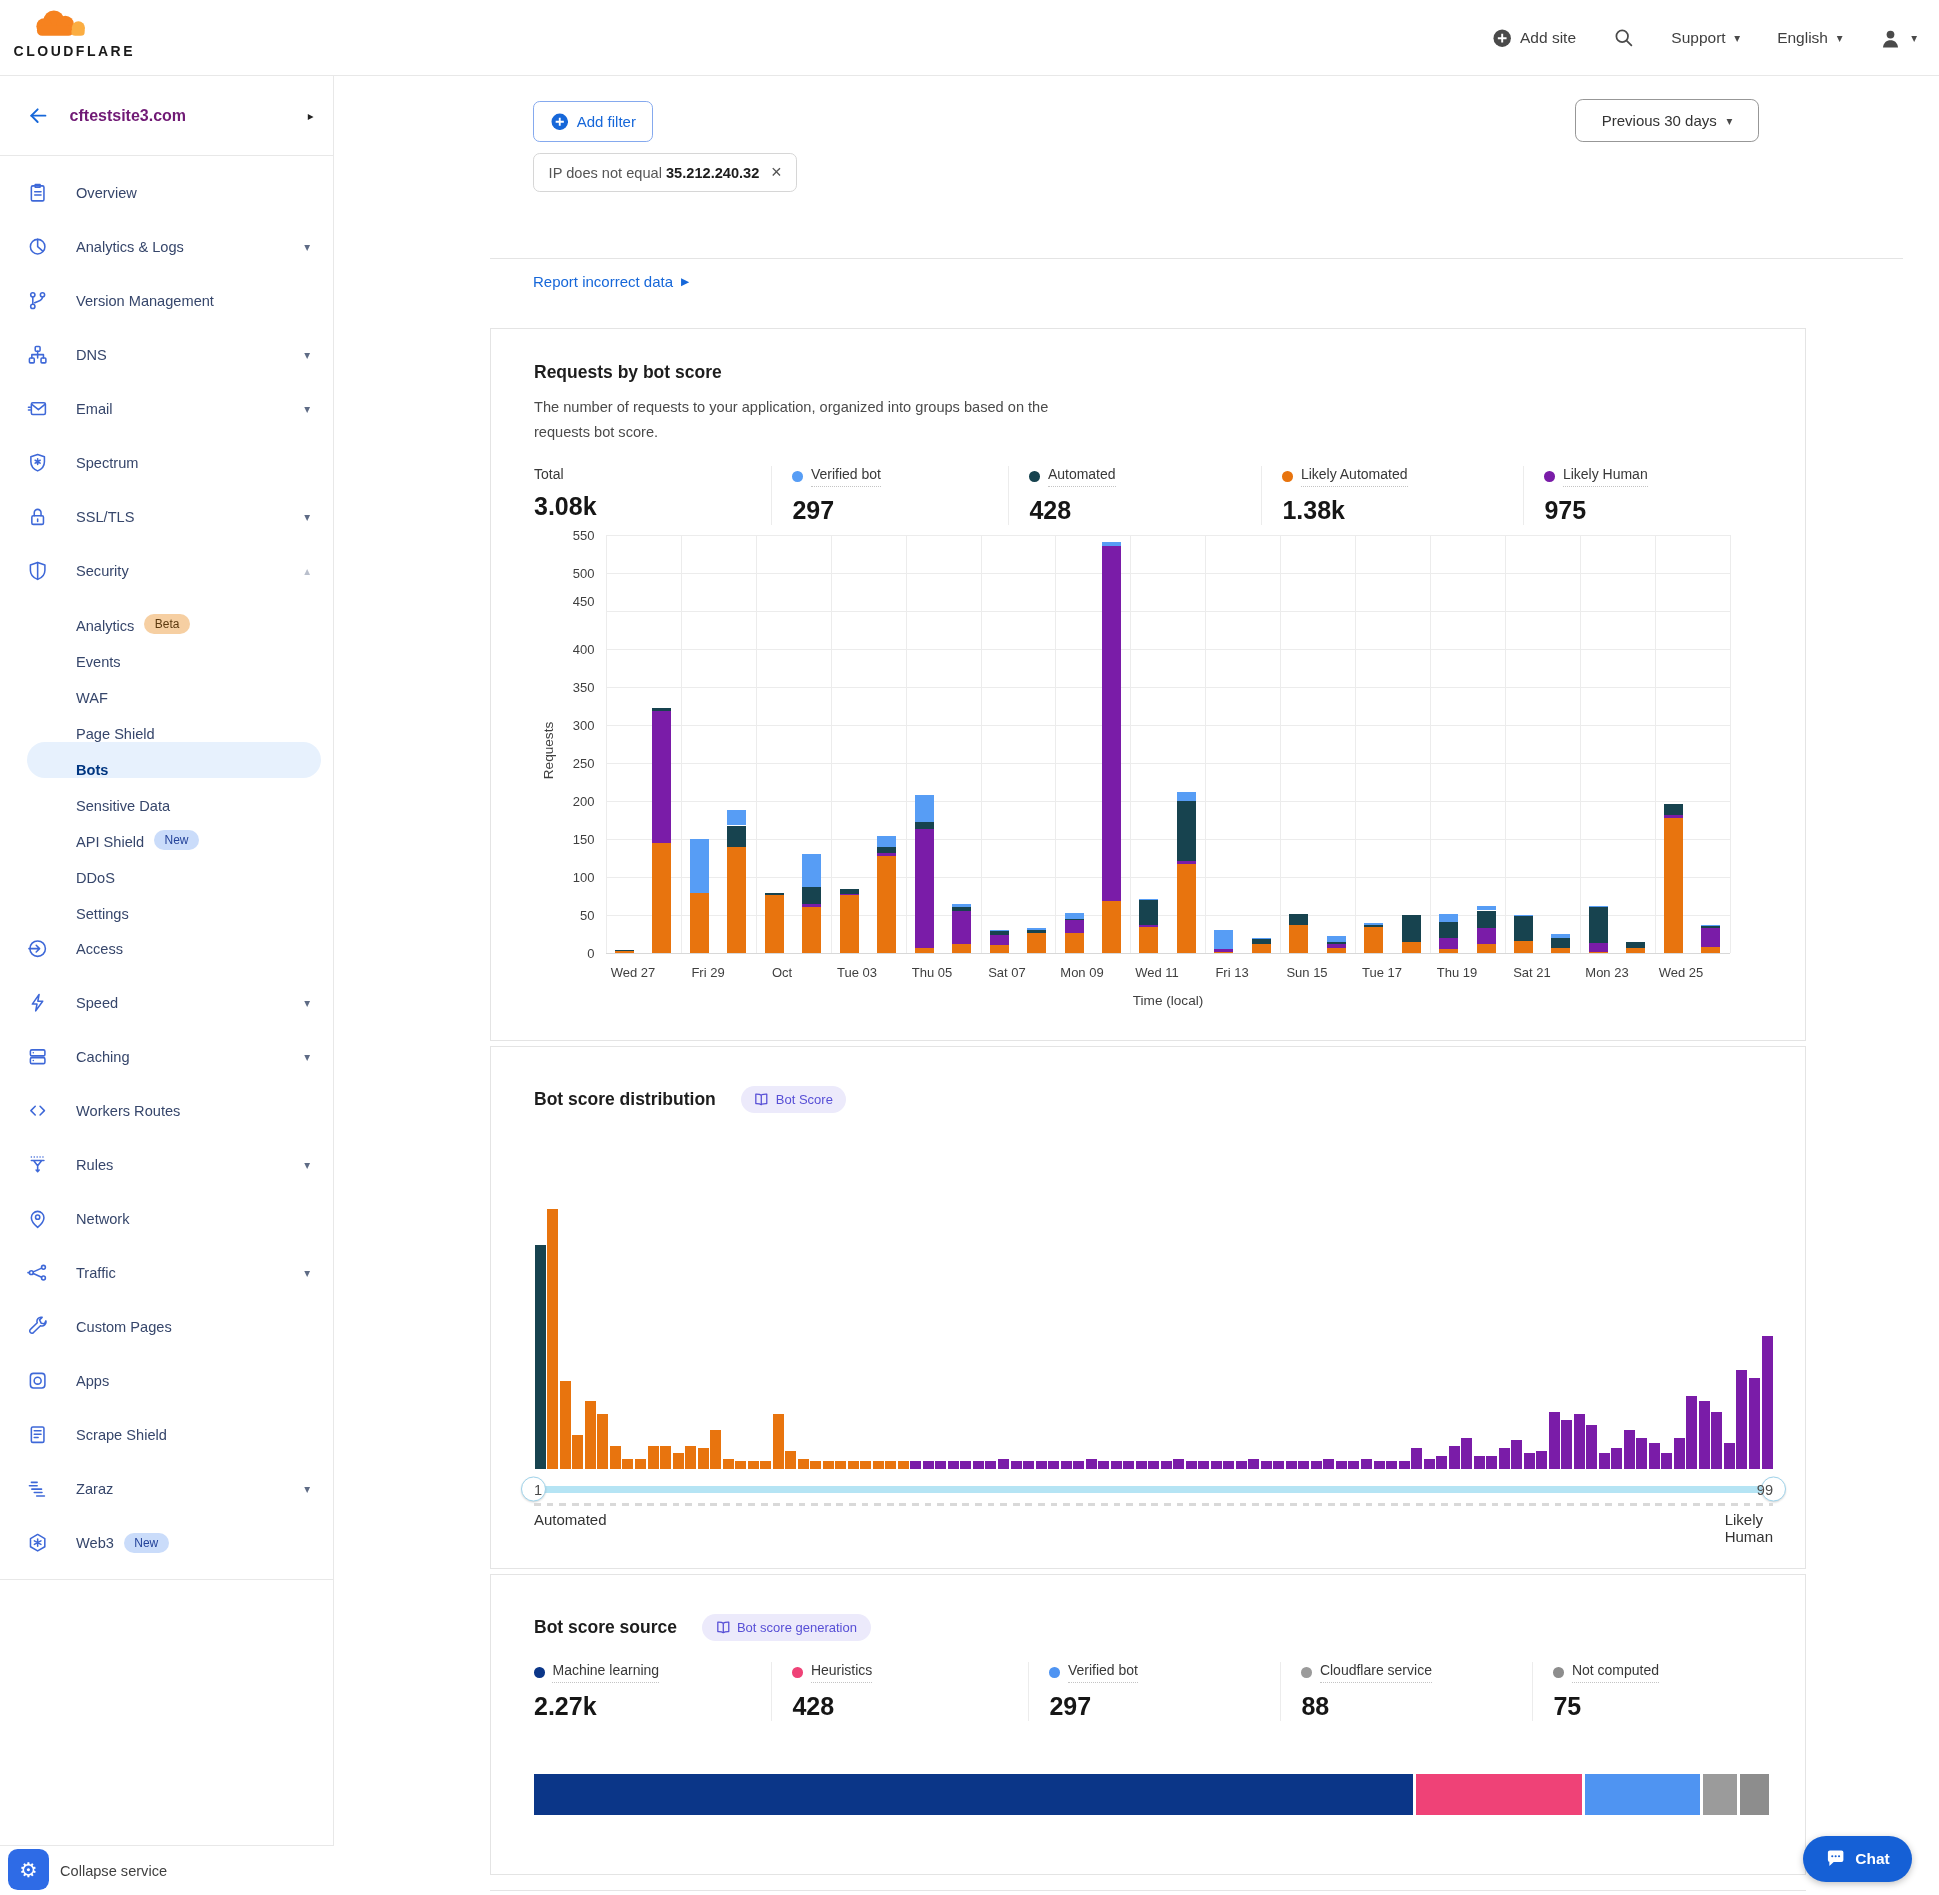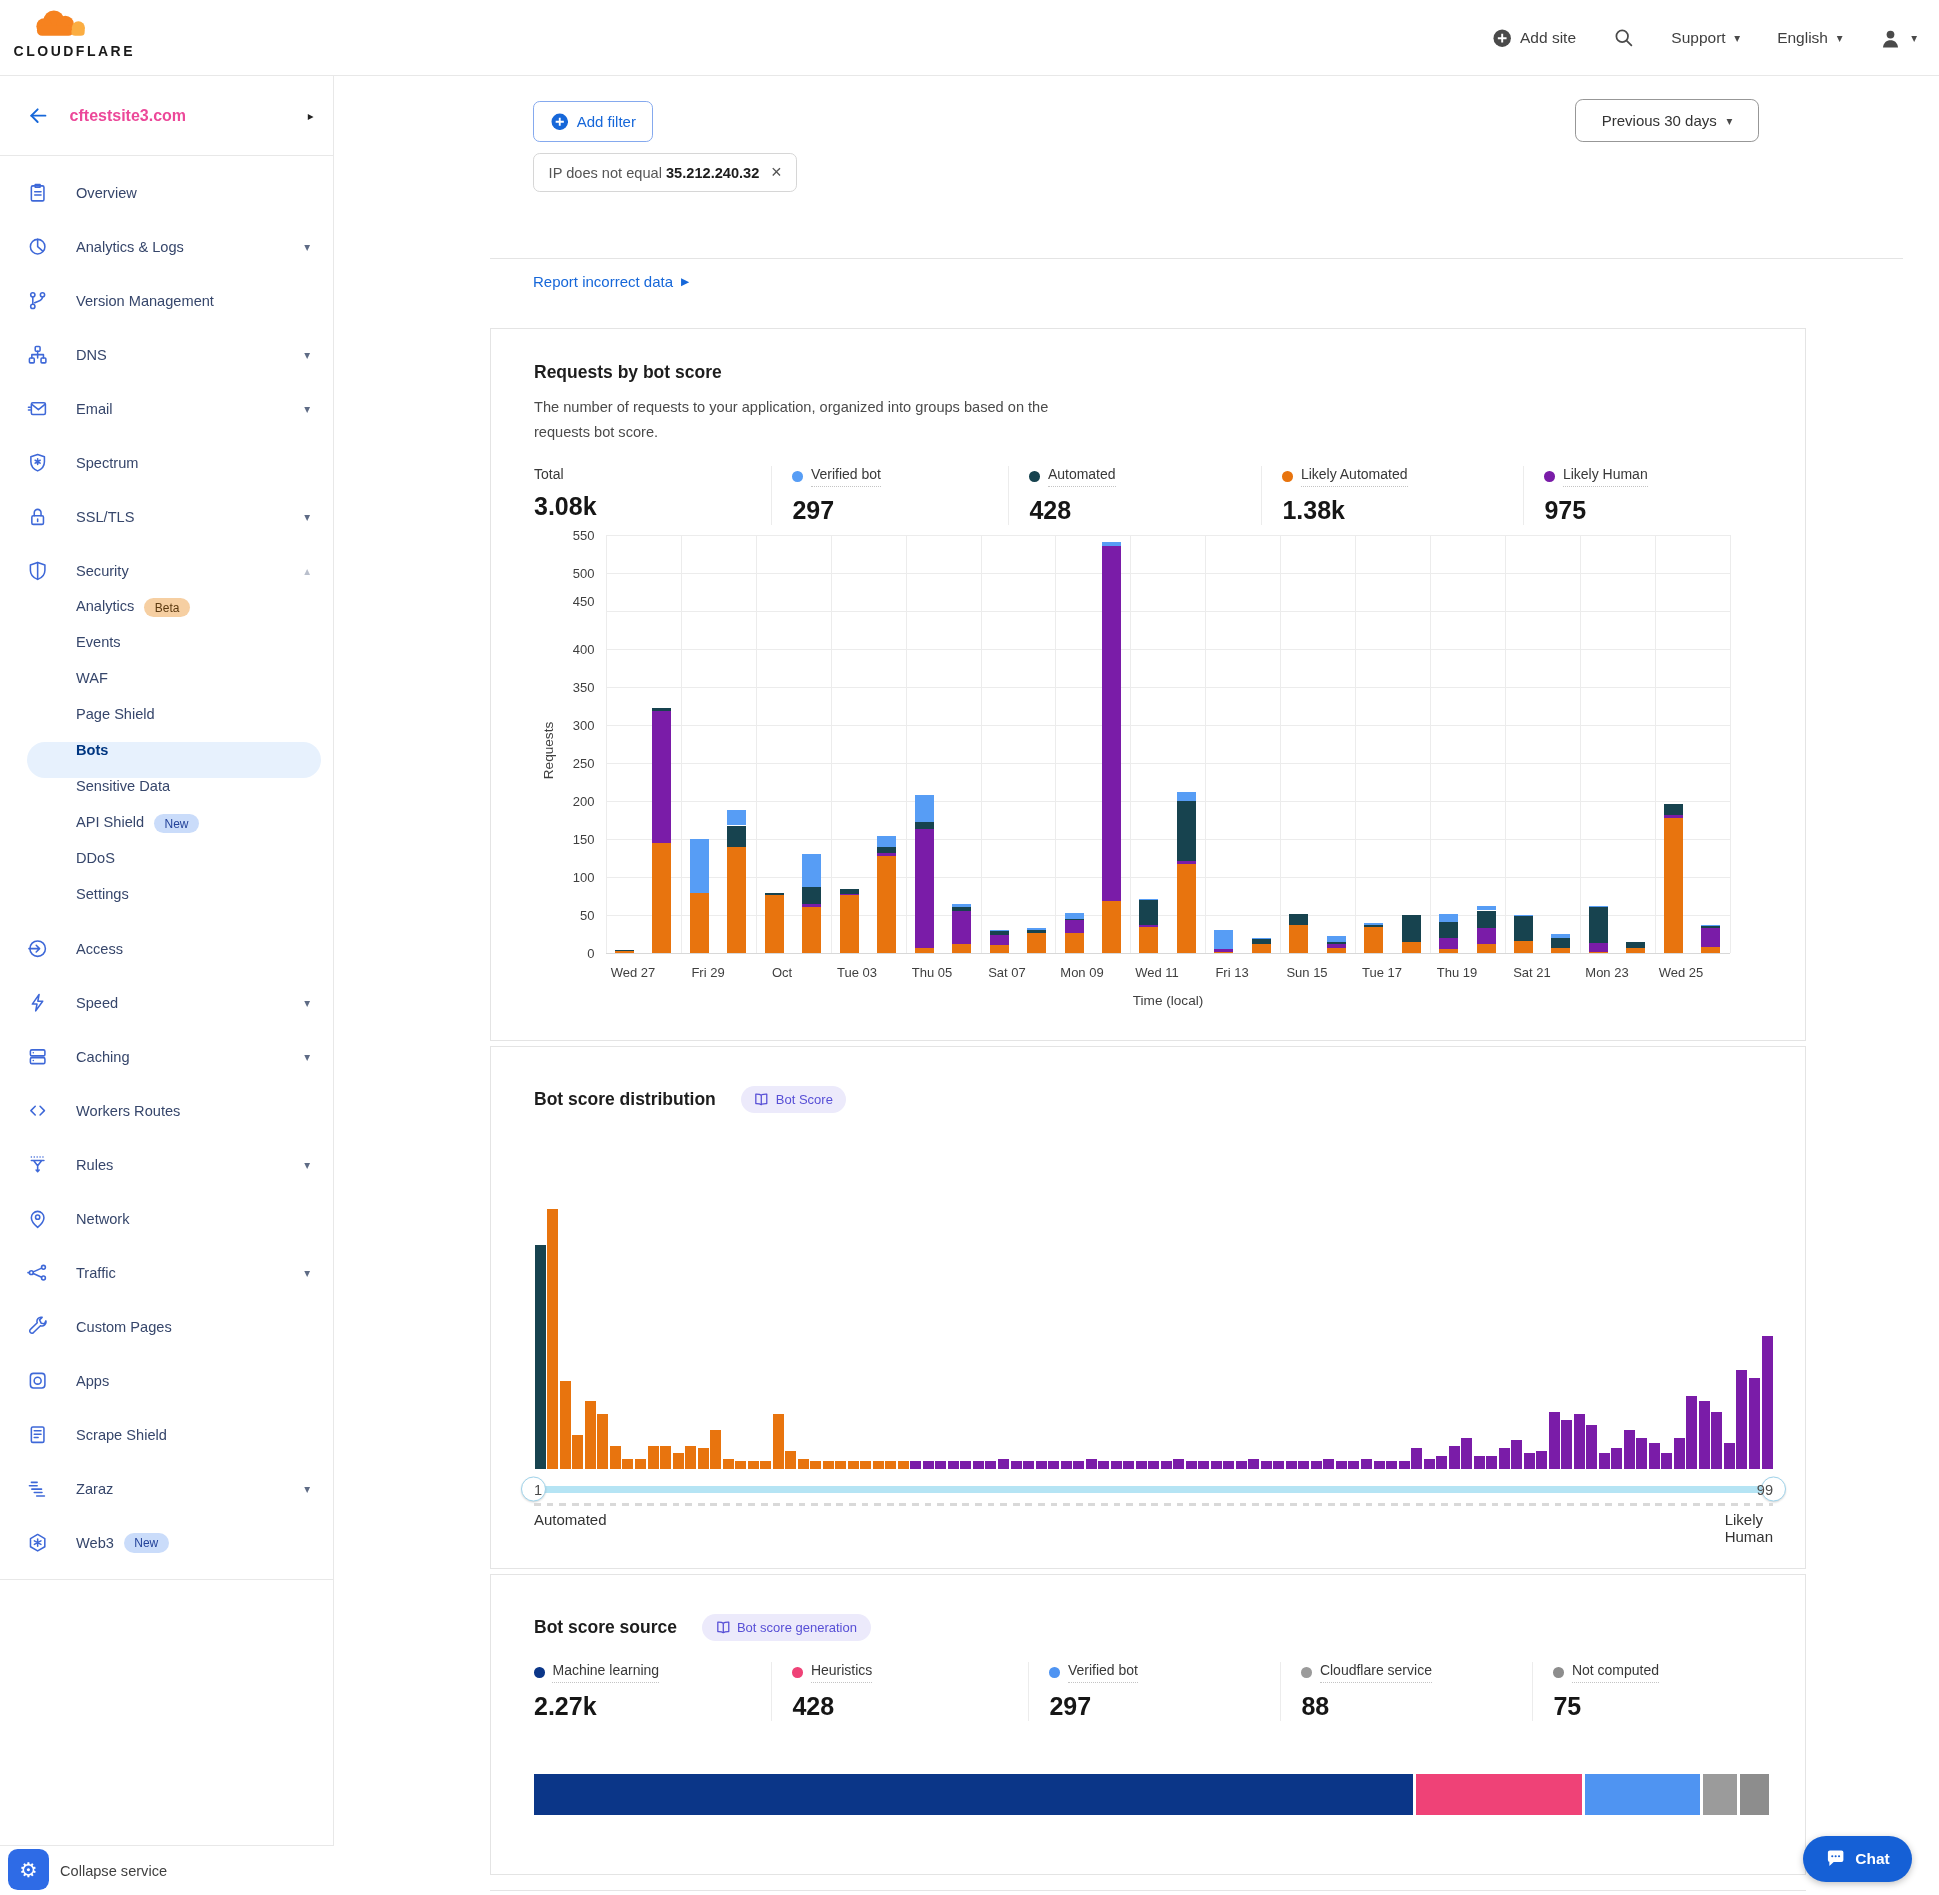--- a/index.html
+++ b/index.html
@@ -14,29 +14,29 @@
   .logo-word { font-size:14px; font-weight:bold; letter-spacing:2.5px; color:#1b1b1b; margin-top:1.9px; }
   .hdr-right { position:absolute; right:23px; top:0; height:76px; display:flex; align-items:center; gap:37px; }
   .hdr-item { display:flex; align-items:center; gap:8.7px; font-size:15.5px; color:#3f3f3f; cursor:pointer; }
   .caret { font-size:11.6px; color:#4a4a4a; line-height:1; }
 
   
   .sidebar { position:absolute; left:0; top:76px; width:334px; height:1819px; background:#fff;
              border-right:1px solid #e8e8e8; }
   .site-row { position:relative; height:80px; border-bottom:1px solid #e8e8e8; display:flex; align-items:center; }
   .back-ic { margin-left:27px; display:flex; }
-  .site-name { margin-left:21.3px; font-size:16px; font-weight:bold; color:#ec4899; }
+  .site-name { margin-left:21.3px; font-size:16px; font-weight:bold; color:#701a75; }
   .site-caret { position:absolute; right:19.4px; font-size:11.6px; color:#222; }
   .nav { padding-top:9.7px; }
   .nav-row { position:relative; height:54px; display:flex; align-items:center; cursor:pointer; }
   .nav-ic { position:absolute; left:27px; width:21.3px; height:21.3px; display:flex; }
   .nav-label { margin-left:76px; font-size:14.6px; color:#36466b; }
   .nav-caret { position:absolute; right:23px; font-size:11.6px; color:#5e6b85; }
   .nav-caret.up { color:#b9bfcc; }
-  .sub-row { position:relative; height:36px; display:flex; align-items:flex-start; cursor:pointer; }
+  .sub-row { position:relative; height:36px; display:flex; align-items:flex-end; cursor:pointer; }
   .sub-label { margin-left:76px; font-size:14.6px; color:#36466b; }
   .sub-row.sel { background:#e7f1fd; border-radius:18.4px; margin:0 11.6px 0 27px; }
   .sub-row.sel .sub-label { margin-left:49px; font-weight:bold; color:#003681; }
   .badge { display:inline-block; margin-left:9.7px; padding:2.9px 10.7px; border-radius:969px; font-size:12px; }
   .badge.beta { background:#f6cfa2; color:#5c3a10; }
   .badge.new  { background:#cadcfa; color:#24439a; }
   .nav-divider { border-top:1px solid #e8e8e8; margin-top:9.7px; }
   .collapse-row { position:absolute; left:0; bottom:0; width:334px; height:50px; border-top:1px solid #e8e8e8;
                   display:flex; align-items:center; background:#fff; }
   .gear-btn { position:absolute; left:7.8px; bottom:4.9px; width:41px; height:41px; border-radius:9.7px;

